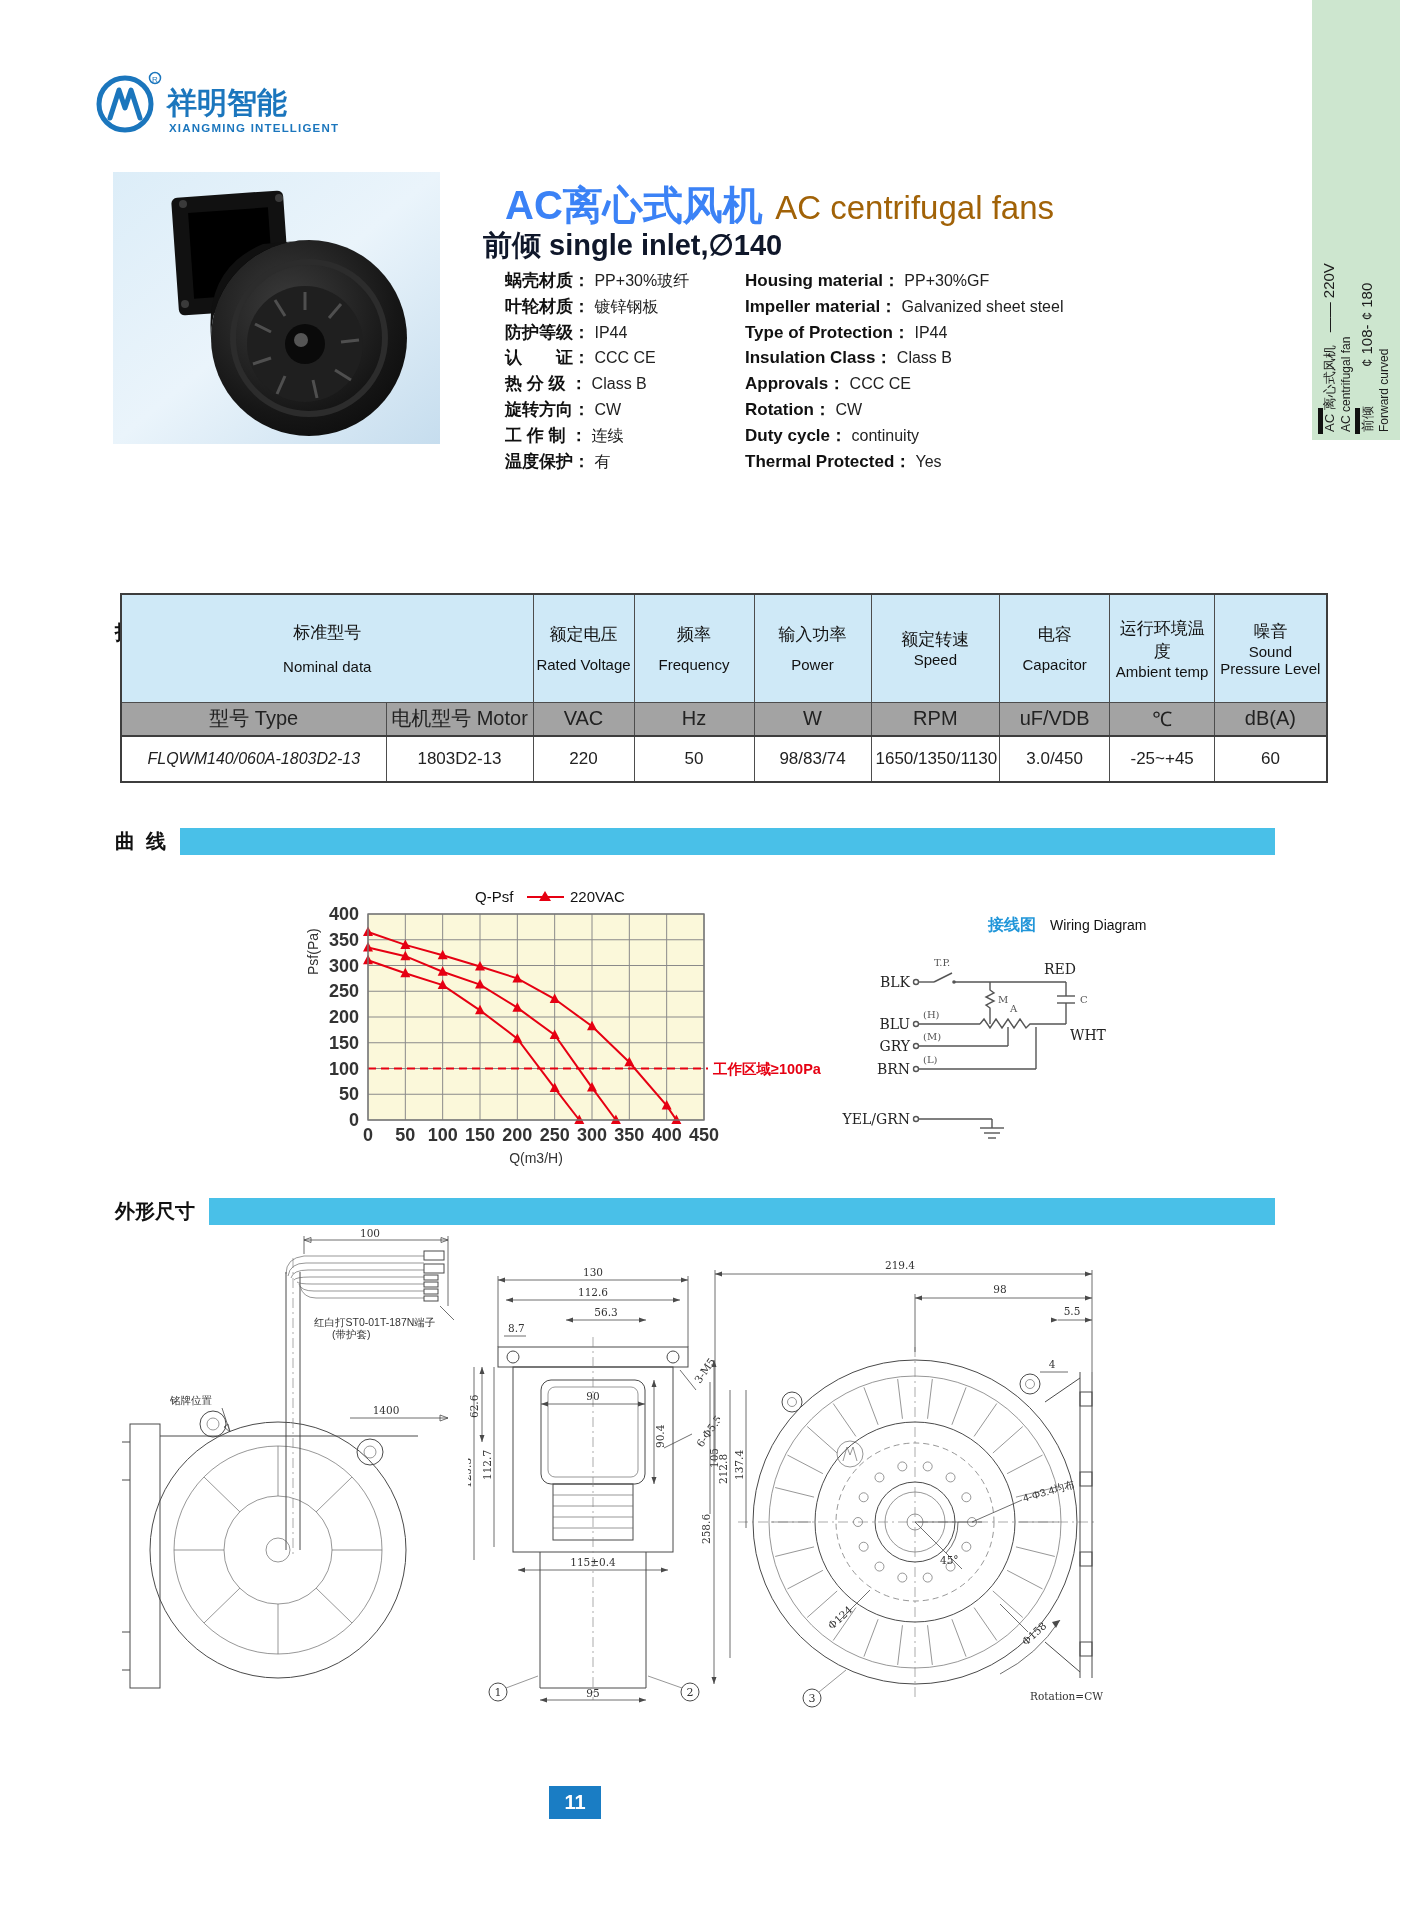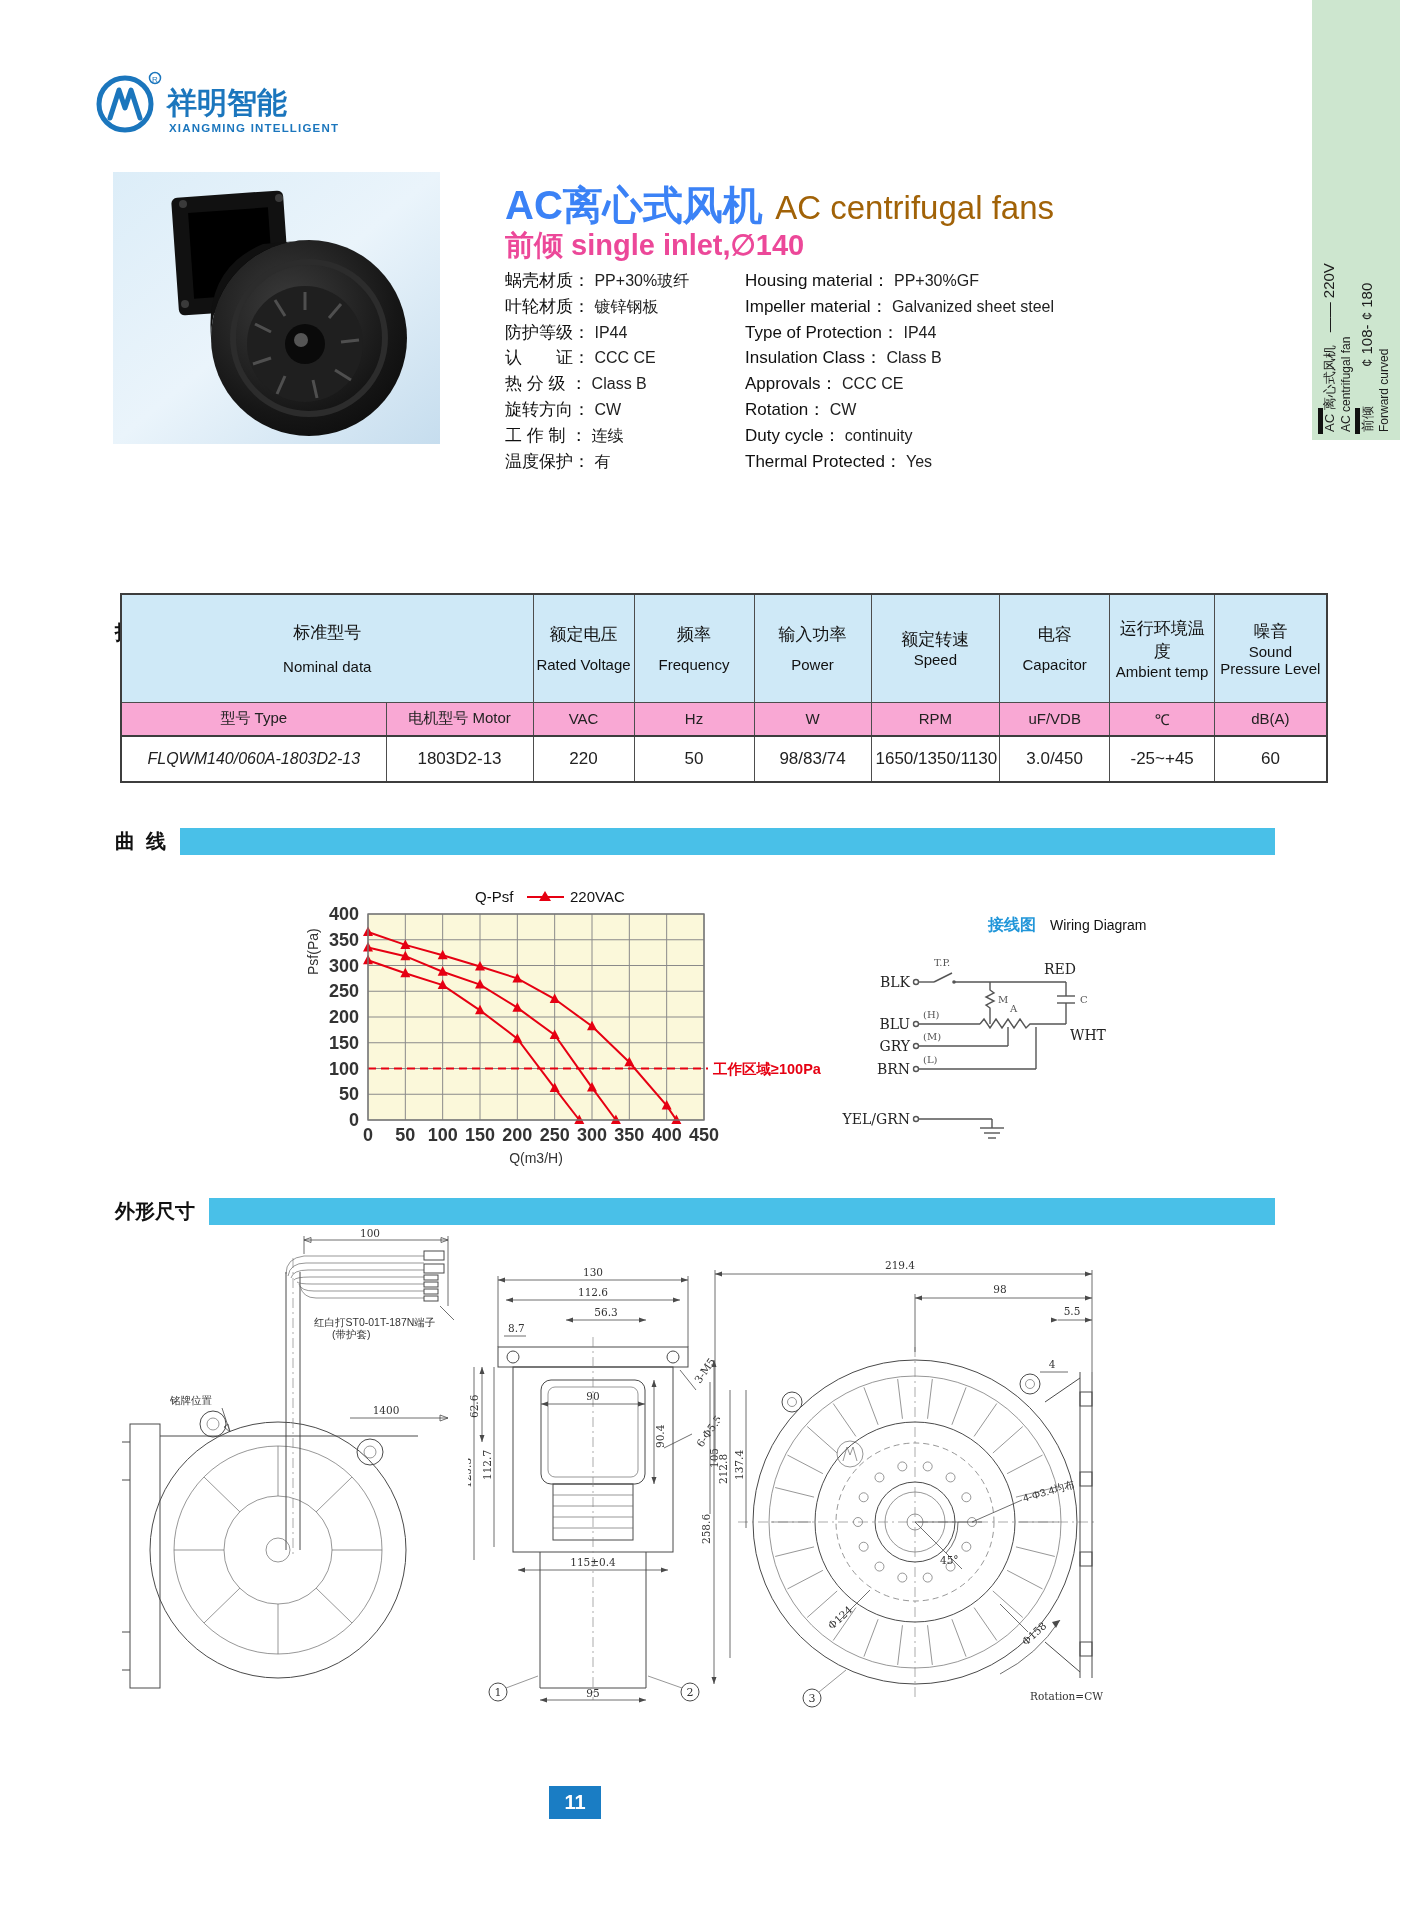--- a/index.html
+++ b/index.html
@@ -13,39 +13,39 @@
   .sb-en{font-size:12px;line-height:16px;}
   .sb-mark{position:absolute;width:5px;height:26px;background:#111;}
   
   #logo{position:absolute;left:95px;top:68px;}
   
   #photo{position:absolute;left:113px;top:172px;}
   
   #title-row{position:absolute;left:505px;top:178px;white-space:nowrap;}
   #title-cn{font-size:40px;font-weight:bold;color:#3b82f6;}
   #title-en{font-size:33px;color:#a16207;margin-left:8px;}
-  #subtitle{position:absolute;left:505px;top:226px;font-size:29px;font-weight:bold;color:#ec4899;}
+  #subtitle{position:absolute;left:483px;top:226px;font-size:29px;font-weight:bold;color:#0f172a;}
   
   .spec-col{position:absolute;top:268px;}
   #spec-cn{left:505px;width:240px;}
   #spec-en{left:745px;width:420px;}
   .spec-row{height:25.8px;line-height:25.8px;white-space:nowrap;font-size:16px;}
-  .spec-row .sl{font-weight:normal;color:#111;font-size:17px;}
+  .spec-row .sl{font-weight:bold;color:#111;font-size:17px;}
   .spec-row .sv{color:#222;}
   
   .sect{position:absolute;left:115px;width:1160px;height:27px;display:flex;align-items:center;}
   .sect .st{font-size:20px;font-weight:bold;color:#111;white-space:pre;margin-right:14px;}
   .sect .bar{flex:1;height:27px;}
   
   #ptable{position:absolute;left:120px;top:593px;border-collapse:collapse;table-layout:fixed;}
   #ptable td{border:1px solid #4d4d4d;text-align:center;vertical-align:middle;padding:1px 2px;}
   #ptable tr.hd td{background:#cfe9f7;}
   #ptable .cnh{font-size:17px;color:#111;}
   #ptable .enh{font-size:15px;color:#111;}
-  #ptable tr.unit td{background:#f9a8d4;font-size:15px;border-bottom:2.5px solid #3d3d3d;height:30px;}
+  #ptable tr.unit td{background:#a3a3a3;font-size:20px;border-bottom:2.5px solid #3d3d3d;height:30px;}
   #ptable tr.dat td{font-size:17px;height:42px;background:#fff;}
   #ptable td.small{font-size:11px;text-align:left;line-height:1.15;padding-left:4px;}
   #ptable{border:2px solid #3d3d3d;}
   
   #chart-svg{position:absolute;left:240px;top:875px;}
   #chart-svg .grid{stroke:#8a8a8a;stroke-width:1;}
   #chart-svg .tick{font-family:"Liberation Sans",sans-serif;font-size:18px;font-weight:600;fill:#333;}
   #chart-svg .axl{font-family:"Liberation Sans",sans-serif;font-size:14px;fill:#333;}
   #chart-svg .curve{fill:none;stroke:#e60012;stroke-width:2;}
   #chart-svg .mk{fill:#e60012;}

